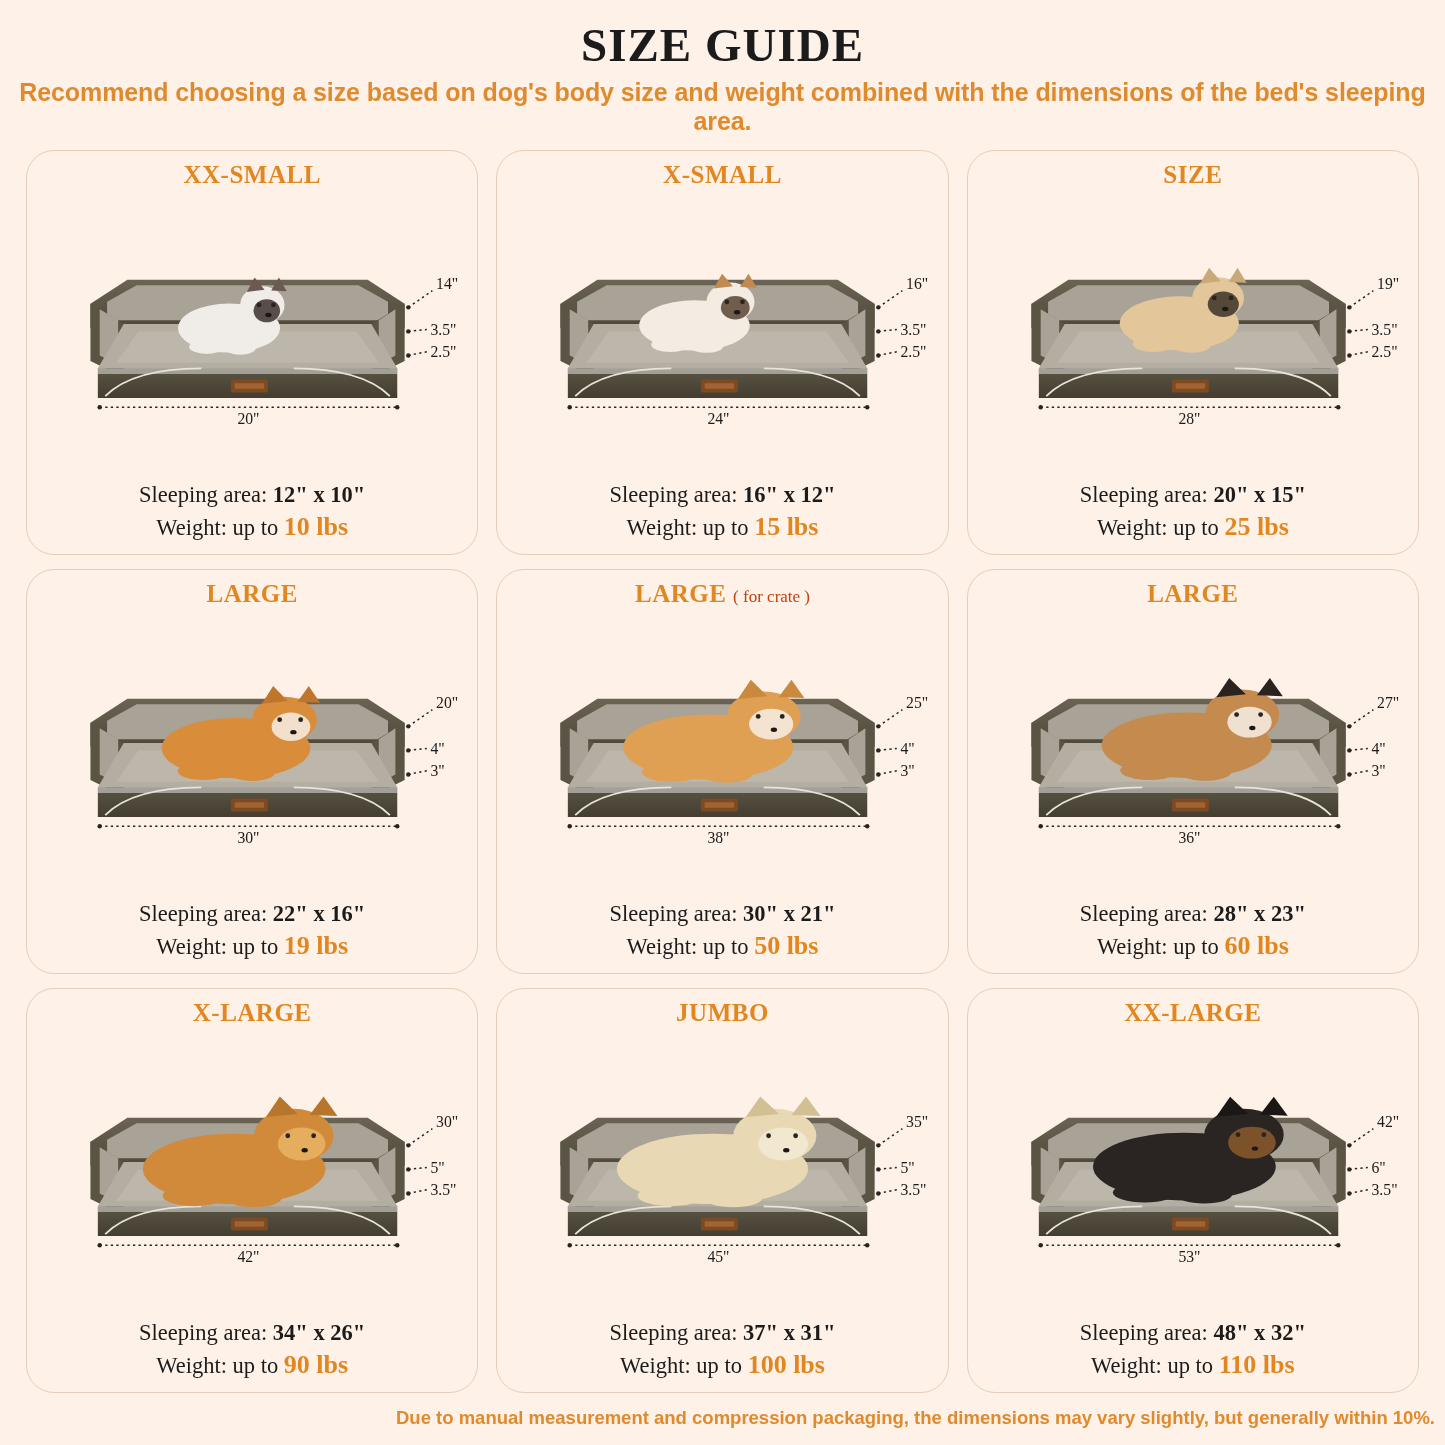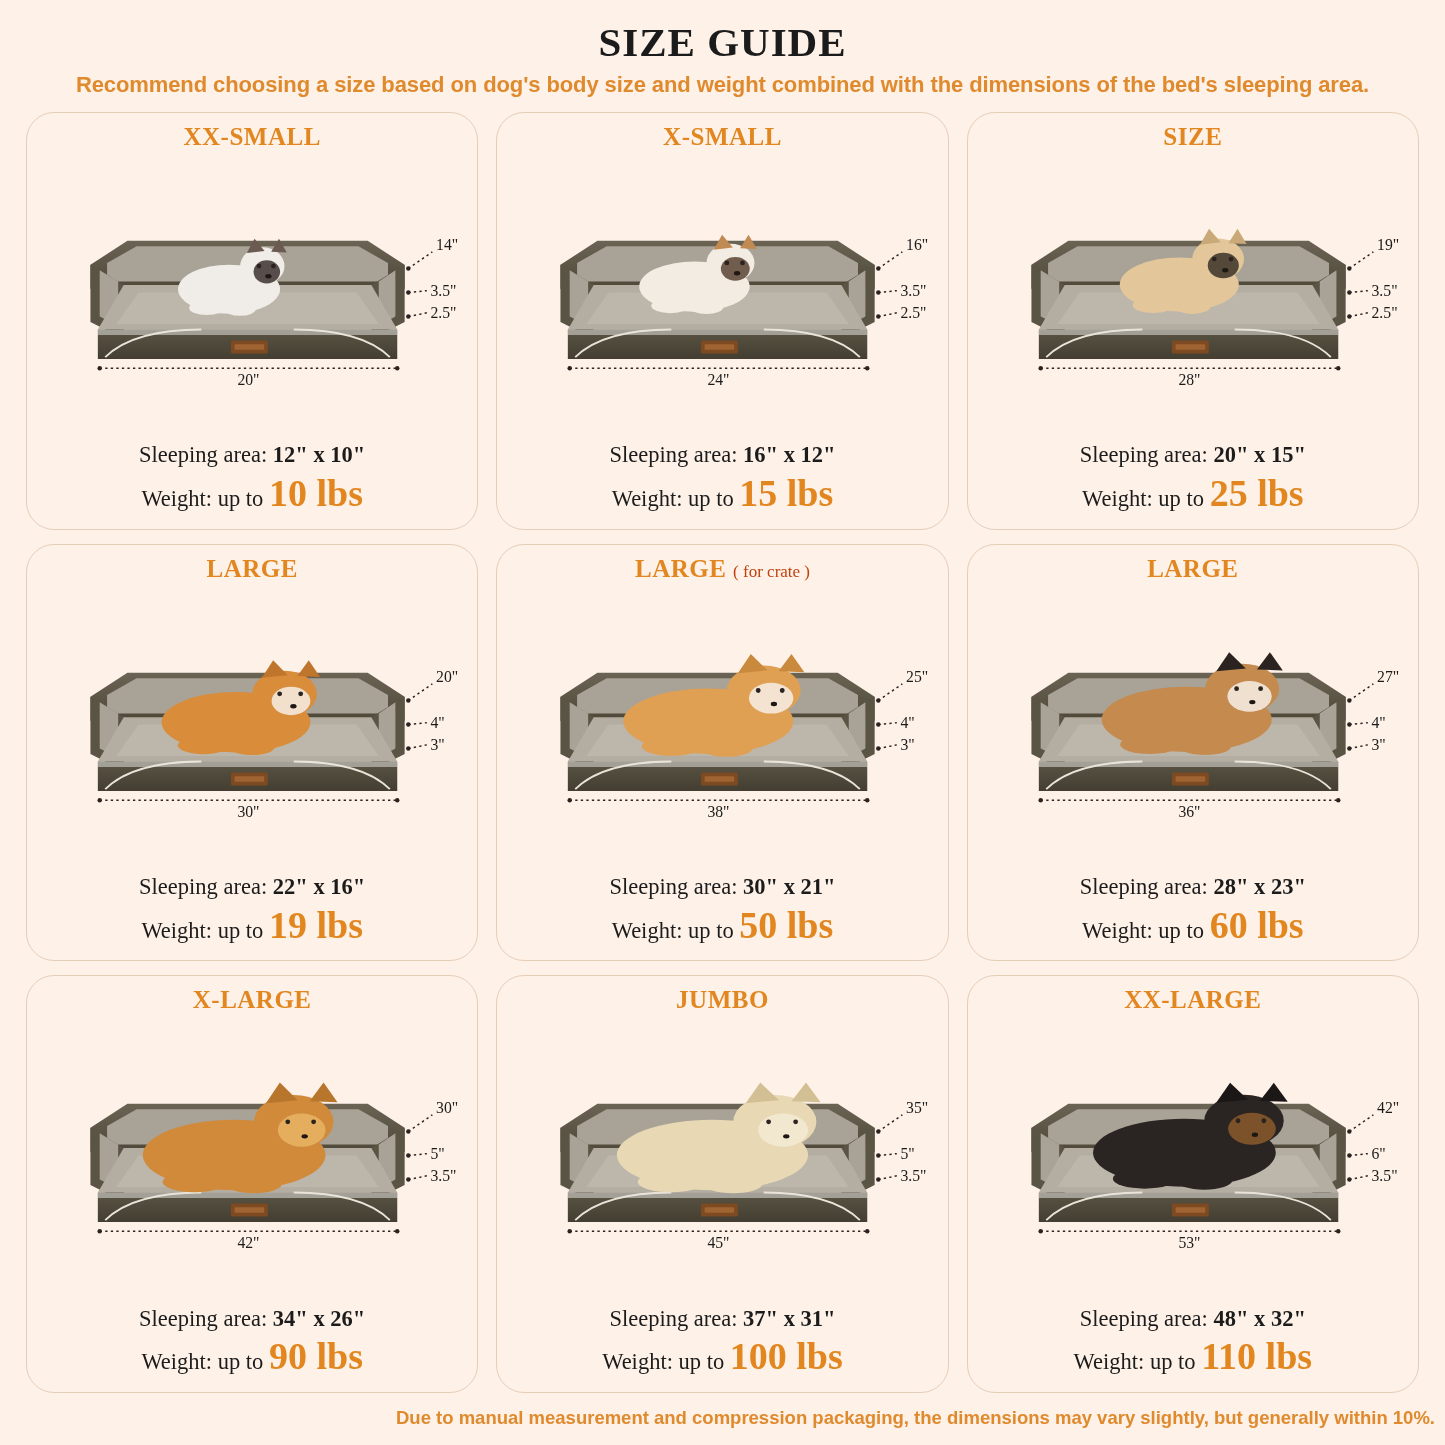--- a/index.html
+++ b/index.html
@@ -14,31 +14,31 @@
     background: #fdf1e8;
     position: relative;
     overflow: hidden;
     display: flex;
     flex-direction: column;
   }
   .title {
     text-align: center;
     font-family: "Liberation Serif", serif;
     font-weight: bold;
-    font-size: 41px;
+    font-size: 47px;
     letter-spacing: 1px;
     color: #1b1b1b;
     margin-top: 18px;
     margin-bottom: 6px;
   }
   .subtitle {
     text-align: center;
     color: #e08a2e;
     font-weight: bold;
-    font-size: 22px;
+    font-size: 25px;
     margin-bottom: 14px;
     letter-spacing: -0.1px;
   }
   .grid {
     flex: 1 1 auto;
     display: grid;
     grid-template-columns: repeat(3, 1fr);
     grid-template-rows: repeat(3, 1fr);
     gap: 14px 18px;
     padding: 0 26px;
@@ -91,21 +91,21 @@
     font-size: 22.5px;
     color: #1b1b1b;
     text-align: center;
     line-height: 1.2;
     white-space: nowrap;
     margin-top: 1px;
   }
   .spec2 .lbs {
     color: #e2861f;
     font-weight: bold;
-    font-size: 38px;
+    font-size: 26px;
     font-family: "Liberation Serif", serif;
   }
   .footer {
     text-align: right;
     color: #e08a2e;
     font-weight: bold;
     font-size: 18.5px;
     padding: 14px 10px 16px 10px;
   }
 </style>

